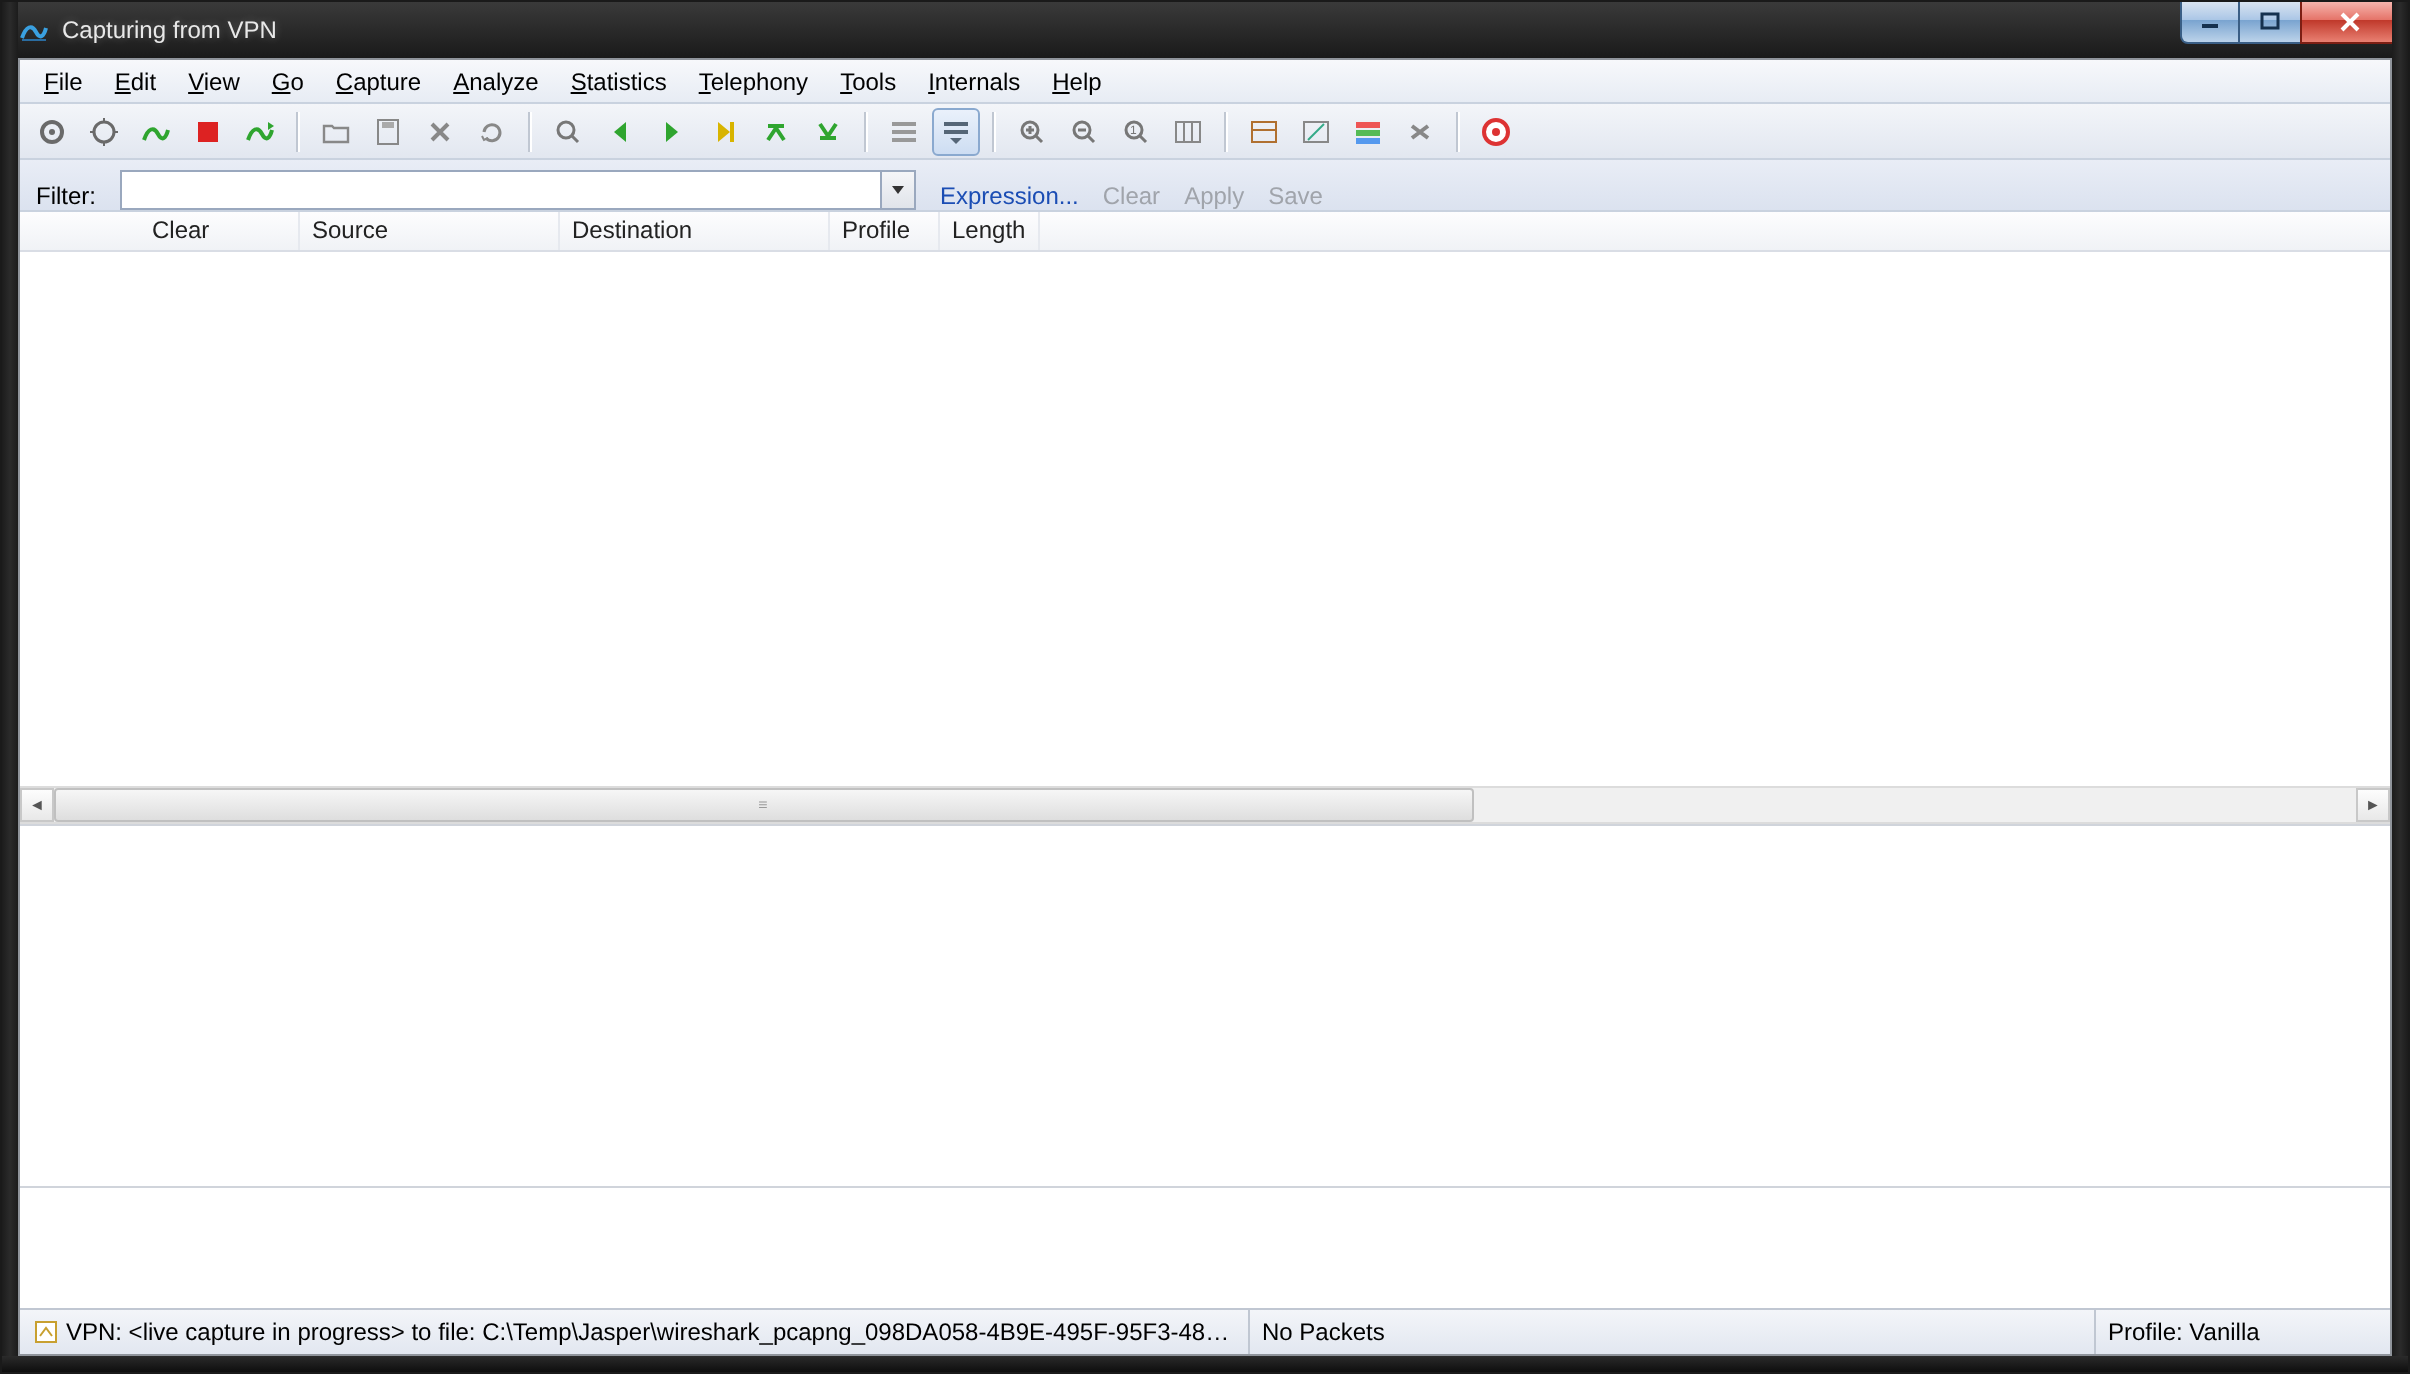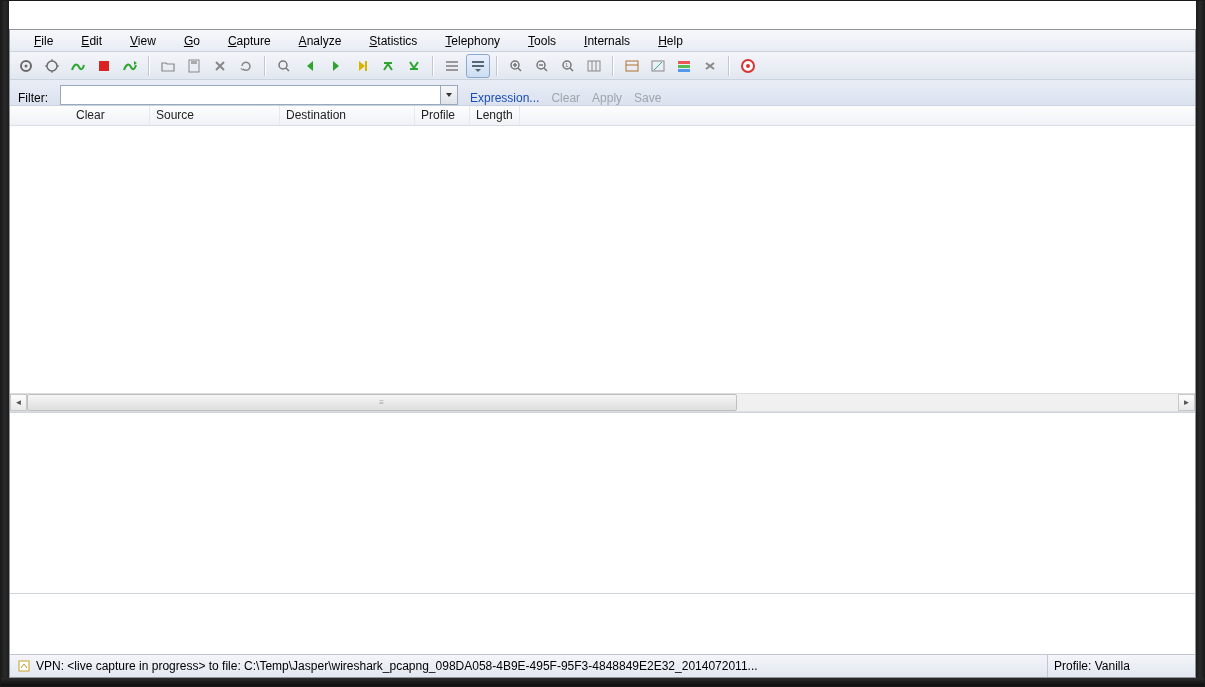--- a/index.html
+++ b/index.html
@@ -64,21 +64,20 @@
     height: 22px;
     background: linear-gradient(to bottom, #f7f8fb 0%, #e7ecf4 100%);
     border-bottom: 1px solid #c9d2df;
     display: flex; align-items: center;
     padding: 0 4px;
     box-sizing: border-box;
   }
   .menu-item {
     padding: 1px 8px;
     cursor: default;
-    margin-left: 12px;
   }
   .menu-item span.underline { text-decoration: underline; }
 
   
   .toolbar {
     height: 28px;
     background: linear-gradient(to bottom, #f3f5f9 0%, #e2e7f0 100%);
     border-bottom: 1px solid #c9d2df;
     display: flex; align-items: center;
     padding: 0 4px;
@@ -239,20 +238,47 @@
     background: #fff;
     border: 1px solid #8f949b;
     box-sizing: border-box;
   }
 </style>
 </head>
 <body>
 
 <div class="window">
 
+  <div class="titlebar">
+    <span class="app-icon">
+      <svg width="16" height="16" viewBox="0 0 16 16">
+        <path d="M2 12 C4 6, 7 5, 9 9 C11 13, 13 11, 14 7" stroke="#3aa0e0" stroke-width="2" fill="none"></path>
+        <path d="M2 13 L14 13" stroke="#2a6ca0" stroke-width="1"></path>
+      </svg>
+    </span>
+    <span class="title-text">Capturing from VPN</span>
+    <div class="drag-area"></div>
+    <div class="win-controls">
+      <div class="win-btn min">
+        <svg width="10" height="10">
+            <rect x="1" y="6" width="8" height="2" fill="#15314f"></rect>
+          </svg>
+      </div>
+      <div class="win-btn max">
+        <svg width="10" height="10">
+            <rect x="1" y="1" width="8" height="7" fill="none" stroke="#15314f" stroke-width="1.5"></rect>
+          </svg>
+      </div>
+      <div class="win-btn close">
+        <svg width="12" height="10">
+            <path d="M2 1 L10 9 M10 1 L2 9" stroke="#fff" stroke-width="2"></path>
+          </svg>
+      </div>
+    </div>
+  </div>
 
   <div class="outer-left"></div>
   <div class="outer-right"></div>
   <div class="outer-bottom"></div>
 
   <div class="client-area">
 
     <div class="menubar" id="menubar">
         <div class="menu-item"><span class="underline">F</span>ile</div>
         <div class="menu-item"><span class="underline">E</span>dit</div>
@@ -478,19 +504,22 @@
     <div class="statusbar">
       <div class="status-cell main">
         <span class="status-icon">
           <svg width="14" height="14">
               <rect x="2" y="2" width="10" height="10" fill="#fff" stroke="#c8a030"></rect>
               <path d="M4 9l3-4 3 4" stroke="#c8a030" fill="none"></path>
             </svg>
         </span>
         <span>VPN: &lt;live capture in progress&gt; to file: C:\Temp\Jasper\wireshark_pcapng_098DA058-4B9E-495F-95F3-4848849E2E32_2014072011...</span>
       </div>
+      <div class="status-cell packets">
+        <span>No Packets</span>
+      </div>
       <div class="status-cell profile">
         <span>Profile: Vanilla</span>
       </div>
     </div>
 
   </div>
 </div>
 
 </body></html>

